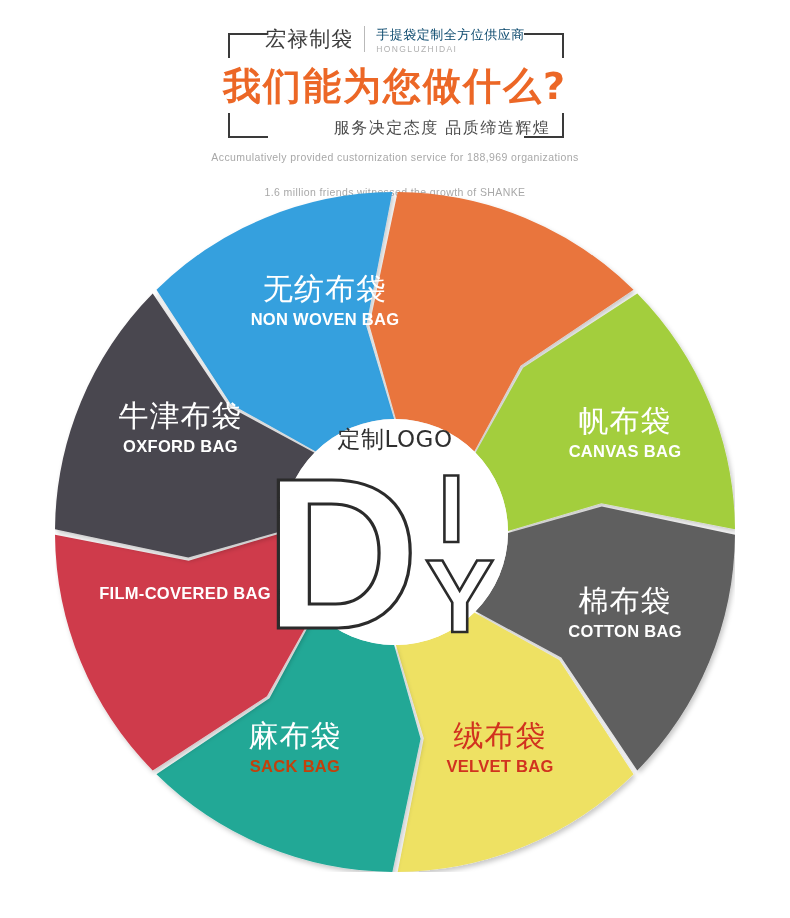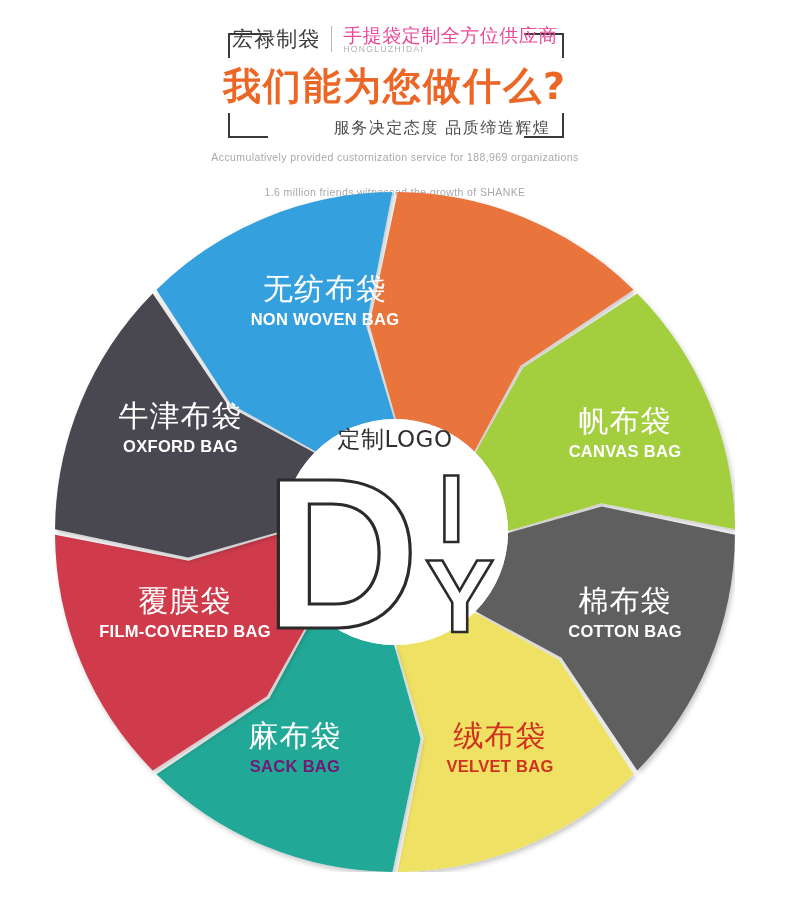--- a/index.html
+++ b/index.html
@@ -63,22 +63,22 @@
     height: 26px;
     background: #b9b9b9;
     margin: 0 11px;
   }
   .brand-sub-wrap {
     display: flex;
     flex-direction: column;
     align-items: flex-start;
   }
   .brand-slogan {
-    font-size: 19px;
-    color: #ec4899;
+    font-size: 13px;
+    color: #0c4a6e;
     line-height: 18px;
     letter-spacing: 0.5px;
     font-family: "DejaVu Sans", sans-serif;
   }
   .brand-pinyin {
     font-size: 8.5px;
     color: #b0b0b0;
     letter-spacing: 1.4px;
     line-height: 11px;
     font-family: "Liberation Sans", sans-serif;
@@ -255,25 +255,24 @@
     <div class="seg-en" style="color: rgb(255, 255, 255);">COTTON BAG</div>
   </div>
 
   <div class="seg-label" style="left:345px; top:525px; width:200px;">
     <div class="seg-cn" style="color: rgb(209, 50, 31);">绒布袋</div>
     <div class="seg-en" style="color: rgb(209, 50, 31);">VELVET BAG</div>
   </div>
 
   <div class="seg-label" style="left:140px; top:525px; width:200px;">
     <div class="seg-cn" style="color: rgb(255, 255, 255);">麻布袋</div>
-    <div class="seg-en" style="color: #701a75;">SACK BAG</div>
+    <div class="seg-en" style="color: #c2410c;">SACK BAG</div>
   </div>
 
   <div class="seg-label" style="left:15px; top:390px; width:230px;">
-    <div class="seg-cn" style="color: rgb(255, 255, 255);">覆膜袋</div>
     <div class="seg-en" style="color: rgb(255, 255, 255);">FILM-COVERED BAG</div>
   </div>
 
   <div class="seg-label" style="left:18px; top:205px; width:215px;">
     <div class="seg-cn" style="color: rgb(255, 255, 255);">牛津布袋</div>
     <div class="seg-en" style="color: rgb(255, 255, 255);">OXFORD BAG</div>
   </div>
 
   <div class="center-logo-text">定制LOGO</div>
 

